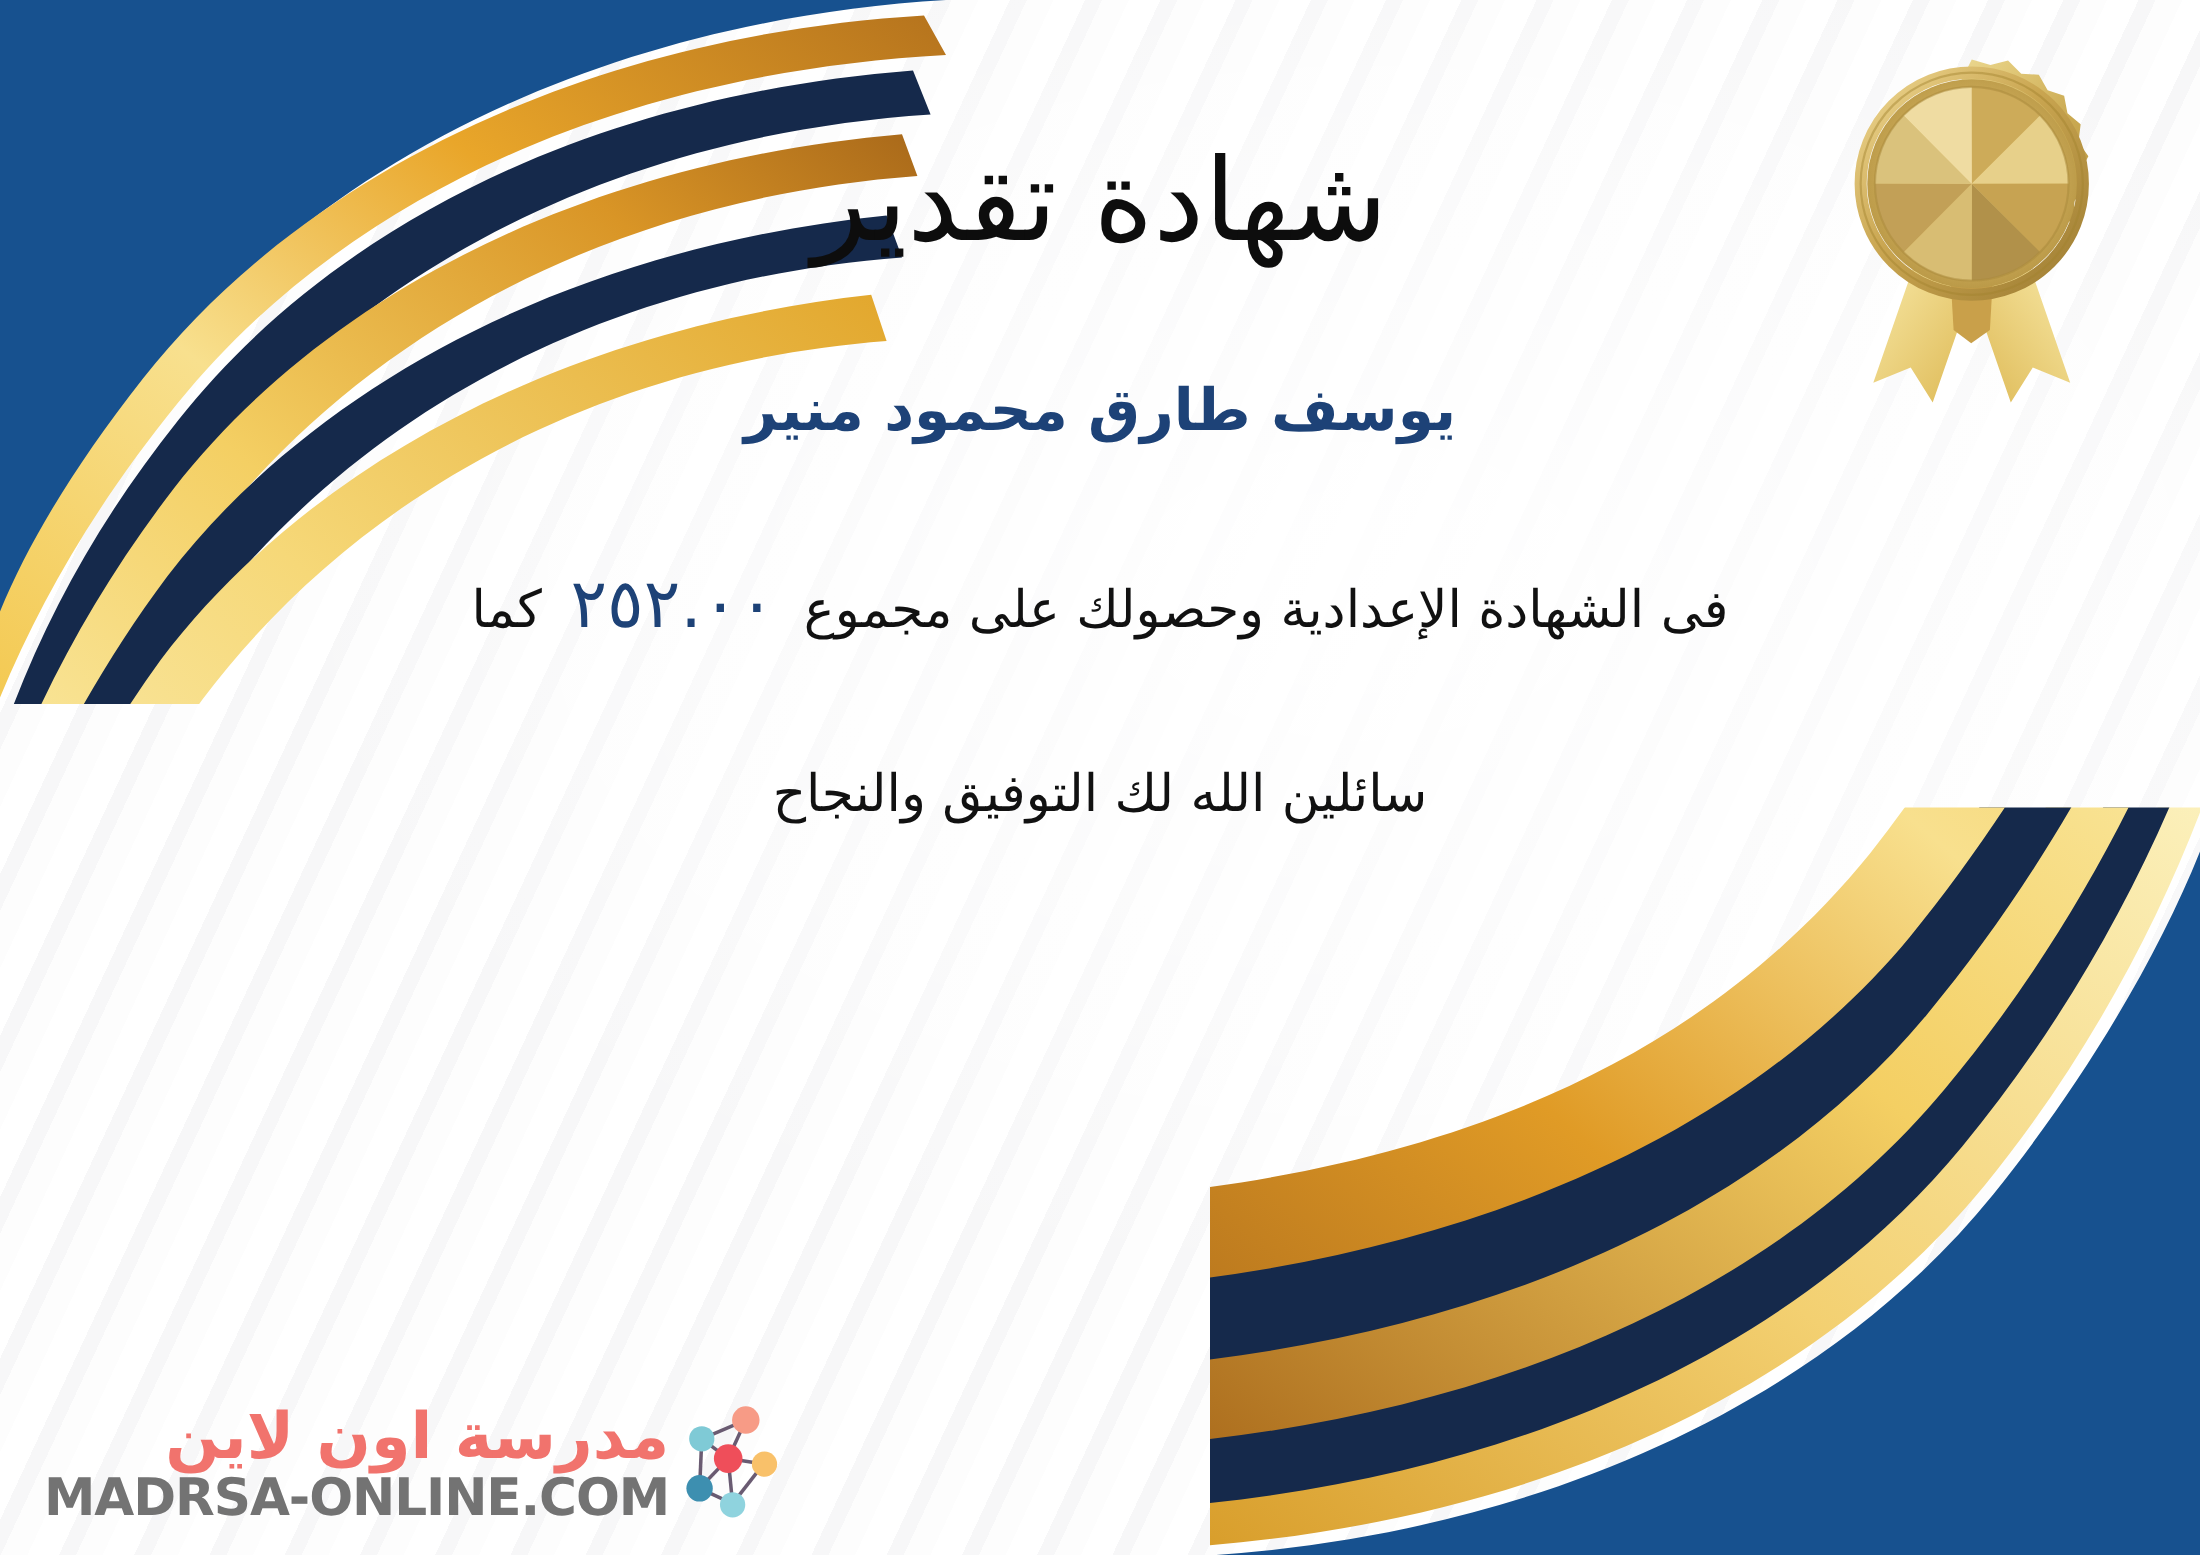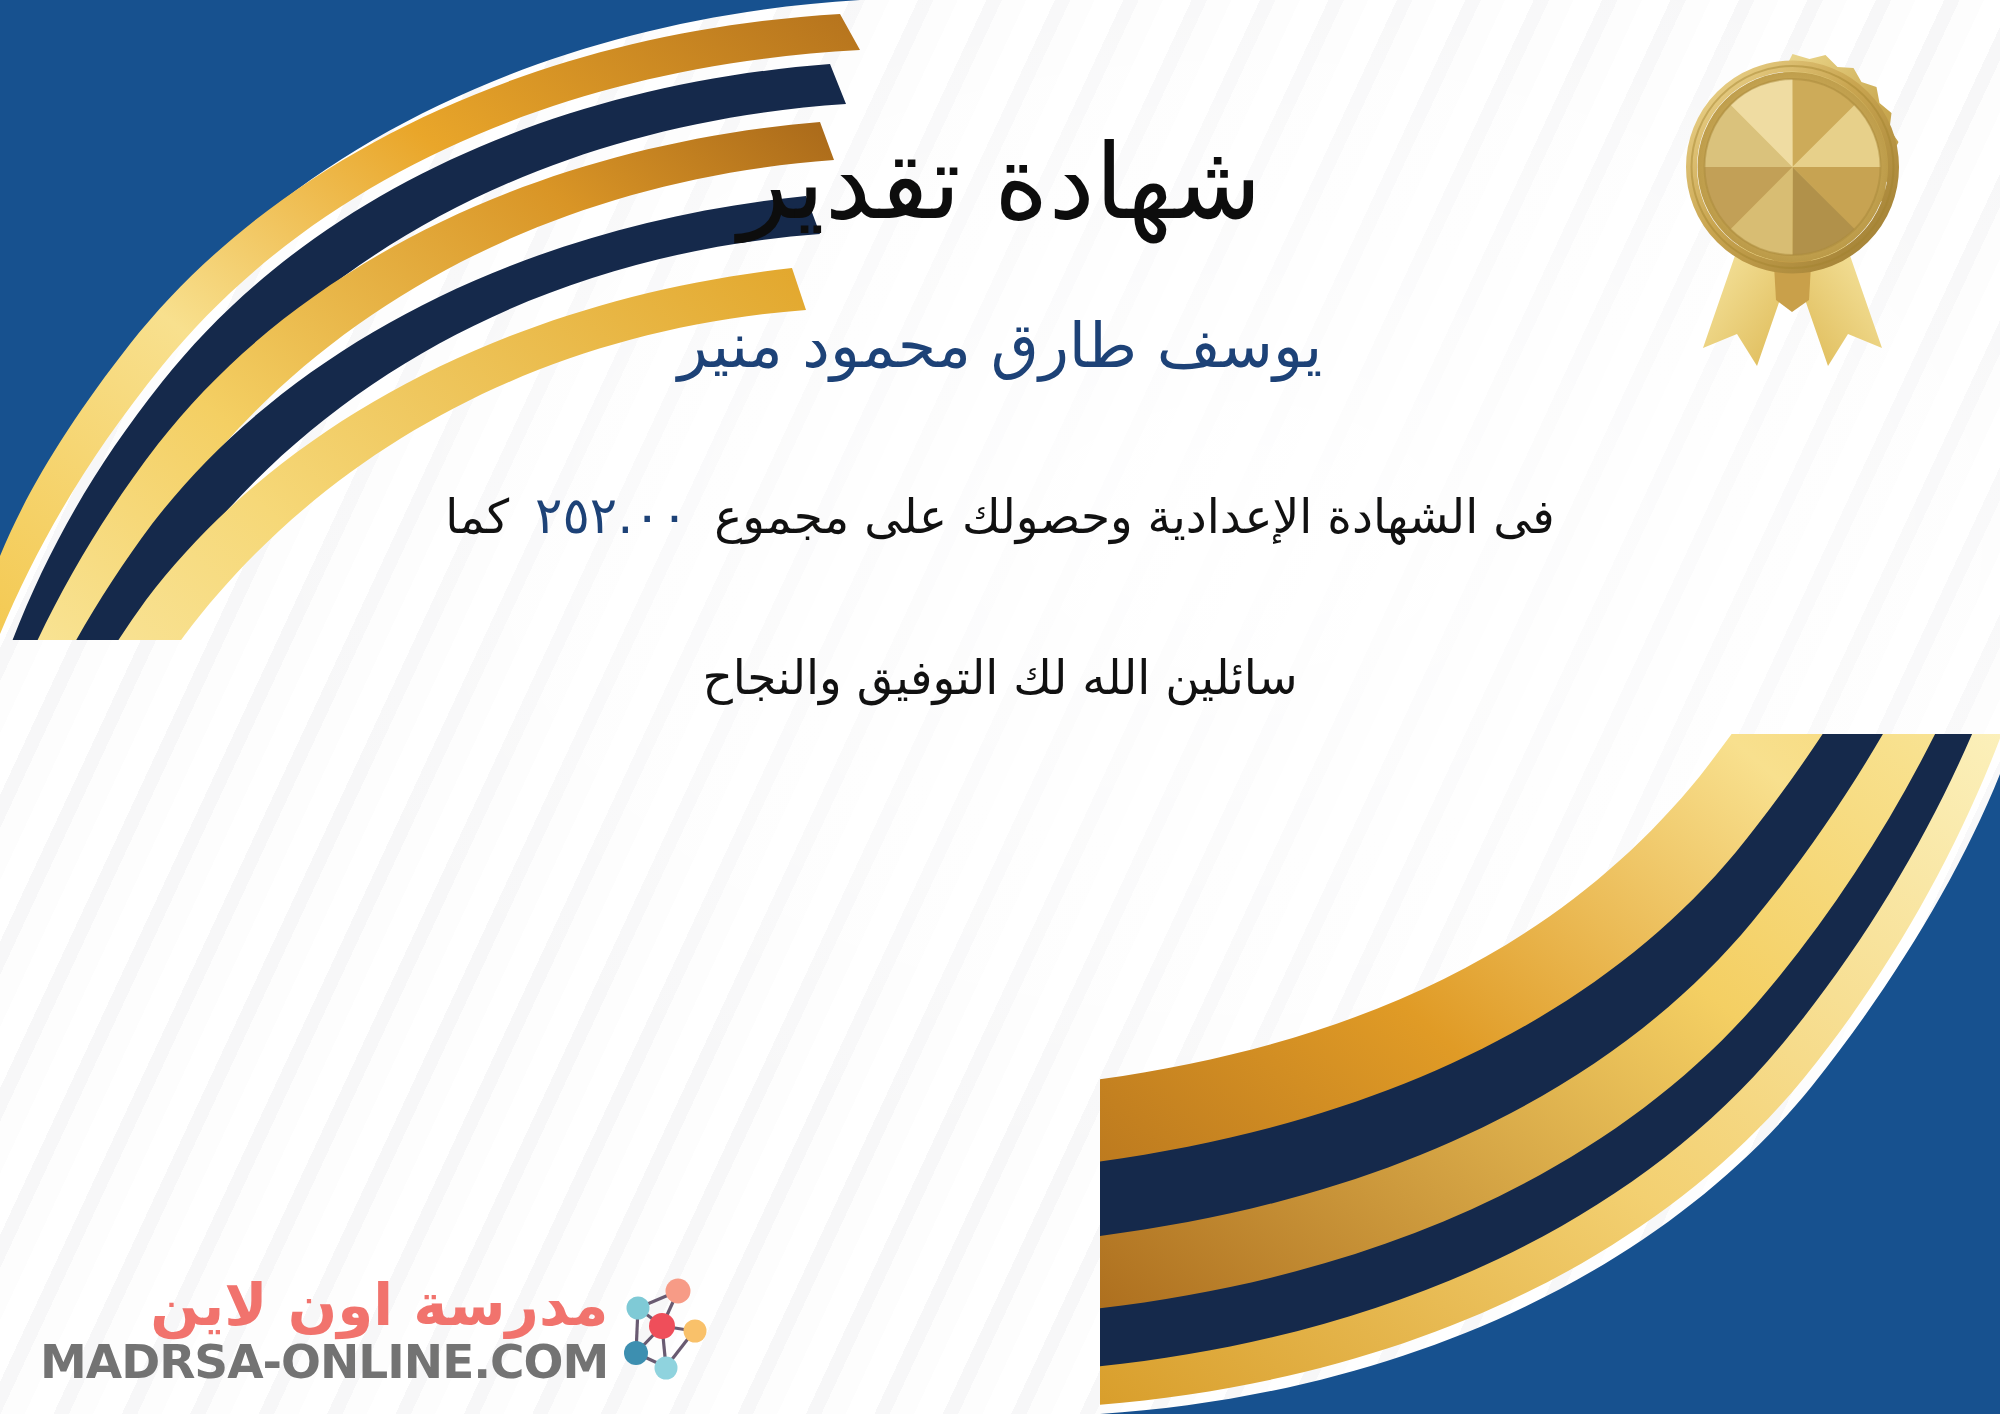--- a/index.html
+++ b/index.html
@@ -62,23 +62,23 @@
     margin-top:128px;
     font-size:104px;
     font-weight:400;
     color:#0d0d0d;
     letter-spacing:0px;
     line-height:1.05;
     direction:rtl;
   }
 
   .student-name{
-    margin-top:75px;
-    font-size:62px;
-    font-weight:400;
+    margin-top:108px;
+    font-size:53px;
+    font-weight:700;
     color:#1d4277;
     direction:rtl;
     line-height:1.1;
   }
 
   .body-block{
     margin-top:86px;
     width:1810px;
     direction:rtl;
     color:#111111;
@@ -87,21 +87,21 @@
     line-height:1.95;
   }
   .body-line{display:block;white-space:nowrap;}
   .body-line.l1{text-align:center;}
   .body-line.l2{text-align:center;}
   .body-line.l3{text-align:center;}
   .grade-value{
     color:#1d4277;
     font-weight:400;
     padding:0 26px;
-    font-size:51px;
+    font-size:62px;
   }
 
   .closing-line{
     margin-top:74px;
     direction:rtl;
     color:#111111;
     font-size:47px;
     line-height:1.6;
   }
 

